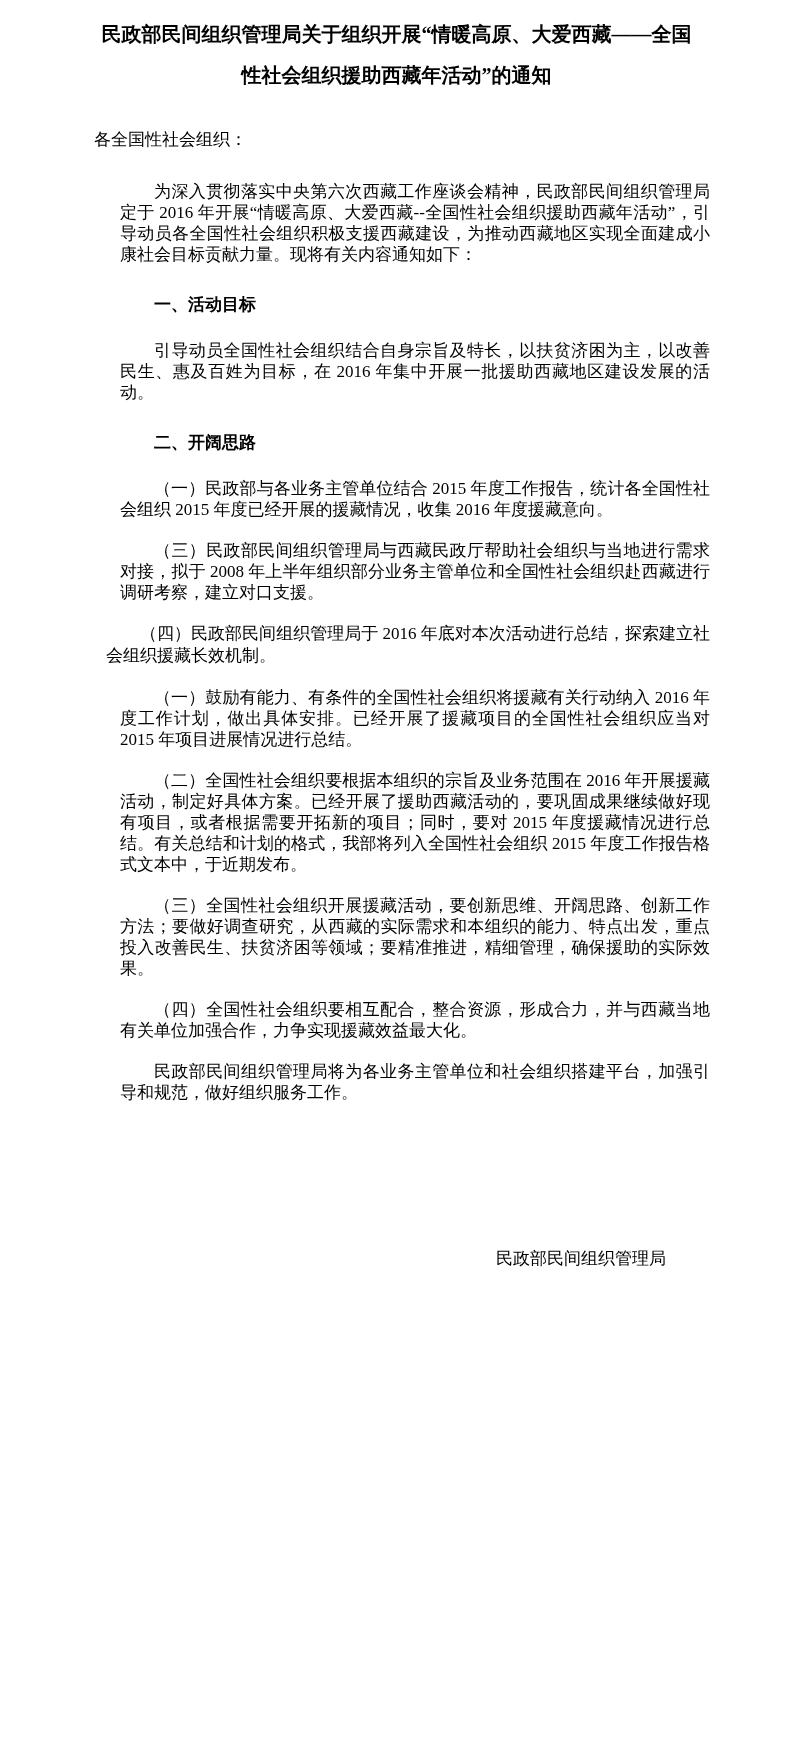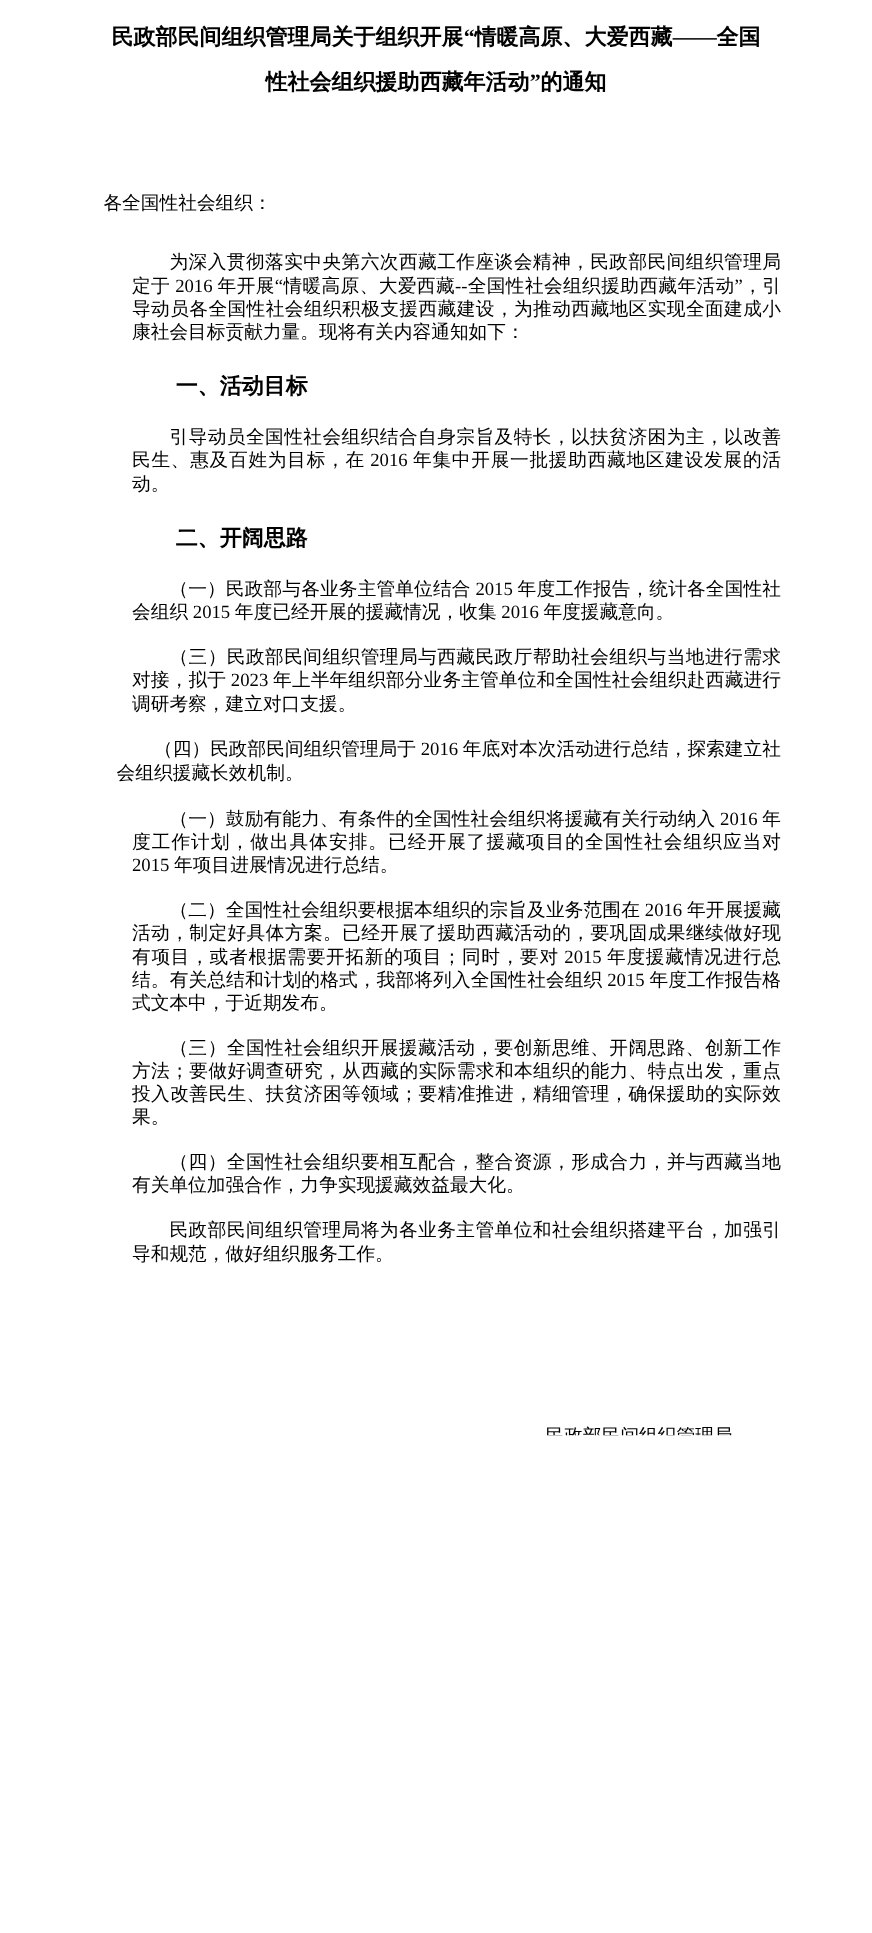--- a/index.html
+++ b/index.html
@@ -19,35 +19,34 @@
   .title {
     font-size: 20px;
     font-weight: bold;
     text-align: center;
     line-height: 41px;
     margin: 0 -83px 0 -120px; 
   }
   .title-line { display: block; }
   .salutation {
     line-height: 31px;
-    margin: 75px 0 26px -26px; 
-    font-family: Liberation Mono, monospace;
+    margin: 28px 0 26px -26px; 
   }
   .para {
     text-align: justify;
     text-indent: 2em;
     line-height: 21px;
     margin: 20px 0;
   }
   .para.tight {
     line-height: 22px;
     margin-left: -14px;
   }
   .heading {
-    font-size: 20px;
+    font-size: 17px;
     font-weight: bold;
     text-indent: 2em;
     line-height: 31px;
     margin: 24px 0 20px 0;
   }
   .sign-block {
     margin-top: 140px;
     text-align: right;
   }
   .signature {
@@ -67,21 +66,21 @@
 
   <p class="salutation">各全国性社会组织：</p>
 
   <p class="para">为深入贯彻落实中央第六次西藏工作座谈会精神，民政部民间组织管理局定于 2016 年开展“情暖高原、大爱西藏--全国性社会组织援助西藏年活动”，引导动员各全国性社会组织积极支援西藏建设，为推动西藏地区实现全面建成小康社会目标贡献力量。现将有关内容通知如下：</p>
 
   <h2 class="heading">一、活动目标</h2>
   <p class="para">引导动员全国性社会组织结合自身宗旨及特长，以扶贫济困为主，以改善民生、惠及百姓为目标，在 2016 年集中开展一批援助西藏地区建设发展的活动。</p>
 
   <h2 class="heading">二、开阔思路</h2>
   <p class="para">（一）民政部与各业务主管单位结合 2015 年度工作报告，统计各全国性社会组织 2015 年度已经开展的援藏情况，收集 2016 年度援藏意向。</p>
-  <p class="para">（三）民政部民间组织管理局与西藏民政厅帮助社会组织与当地进行需求对接，拟于 2023 年上半年组织部分业务主管单位和全国性社会组织赴西藏进行调研考察，建立对口支援。</p>
+  <p class="para">（三）民政部民间组织管理局与西藏民政厅帮助社会组织与当地进行需求对接，拟于 2008 年上半年组织部分业务主管单位和全国性社会组织赴西藏进行调研考察，建立对口支援。</p>
   <p class="para tight">（四）民政部民间组织管理局于 2016 年底对本次活动进行总结，探索建立社会组织援藏长效机制。</p>
 
   <p class="para">（一）鼓励有能力、有条件的全国性社会组织将援藏有关行动纳入 2016 年度工作计划，做出具体安排。已经开展了援藏项目的全国性社会组织应当对 2015 年项目进展情况进行总结。</p>
   <p class="para">（二）全国性社会组织要根据本组织的宗旨及业务范围在 2016 年开展援藏活动，制定好具体方案。已经开展了援助西藏活动的，要巩固成果继续做好现有项目，或者根据需要开拓新的项目；同时，要对 2015 年度援藏情况进行总结。有关总结和计划的格式，我部将列入全国性社会组织 2015 年度工作报告格式文本中，于近期发布。</p>
   <p class="para">（三）全国性社会组织开展援藏活动，要创新思维、开阔思路、创新工作方法；要做好调查研究，从西藏的实际需求和本组织的能力、特点出发，重点投入改善民生、扶贫济困等领域；要精准推进，精细管理，确保援助的实际效果。</p>
   <p class="para">（四）全国性社会组织要相互配合，整合资源，形成合力，并与西藏当地有关单位加强合作，力争实现援藏效益最大化。</p>
 
   <p class="para">民政部民间组织管理局将为各业务主管单位和社会组织搭建平台，加强引导和规范，做好组织服务工作。</p>
 
   <div class="sign-block">

